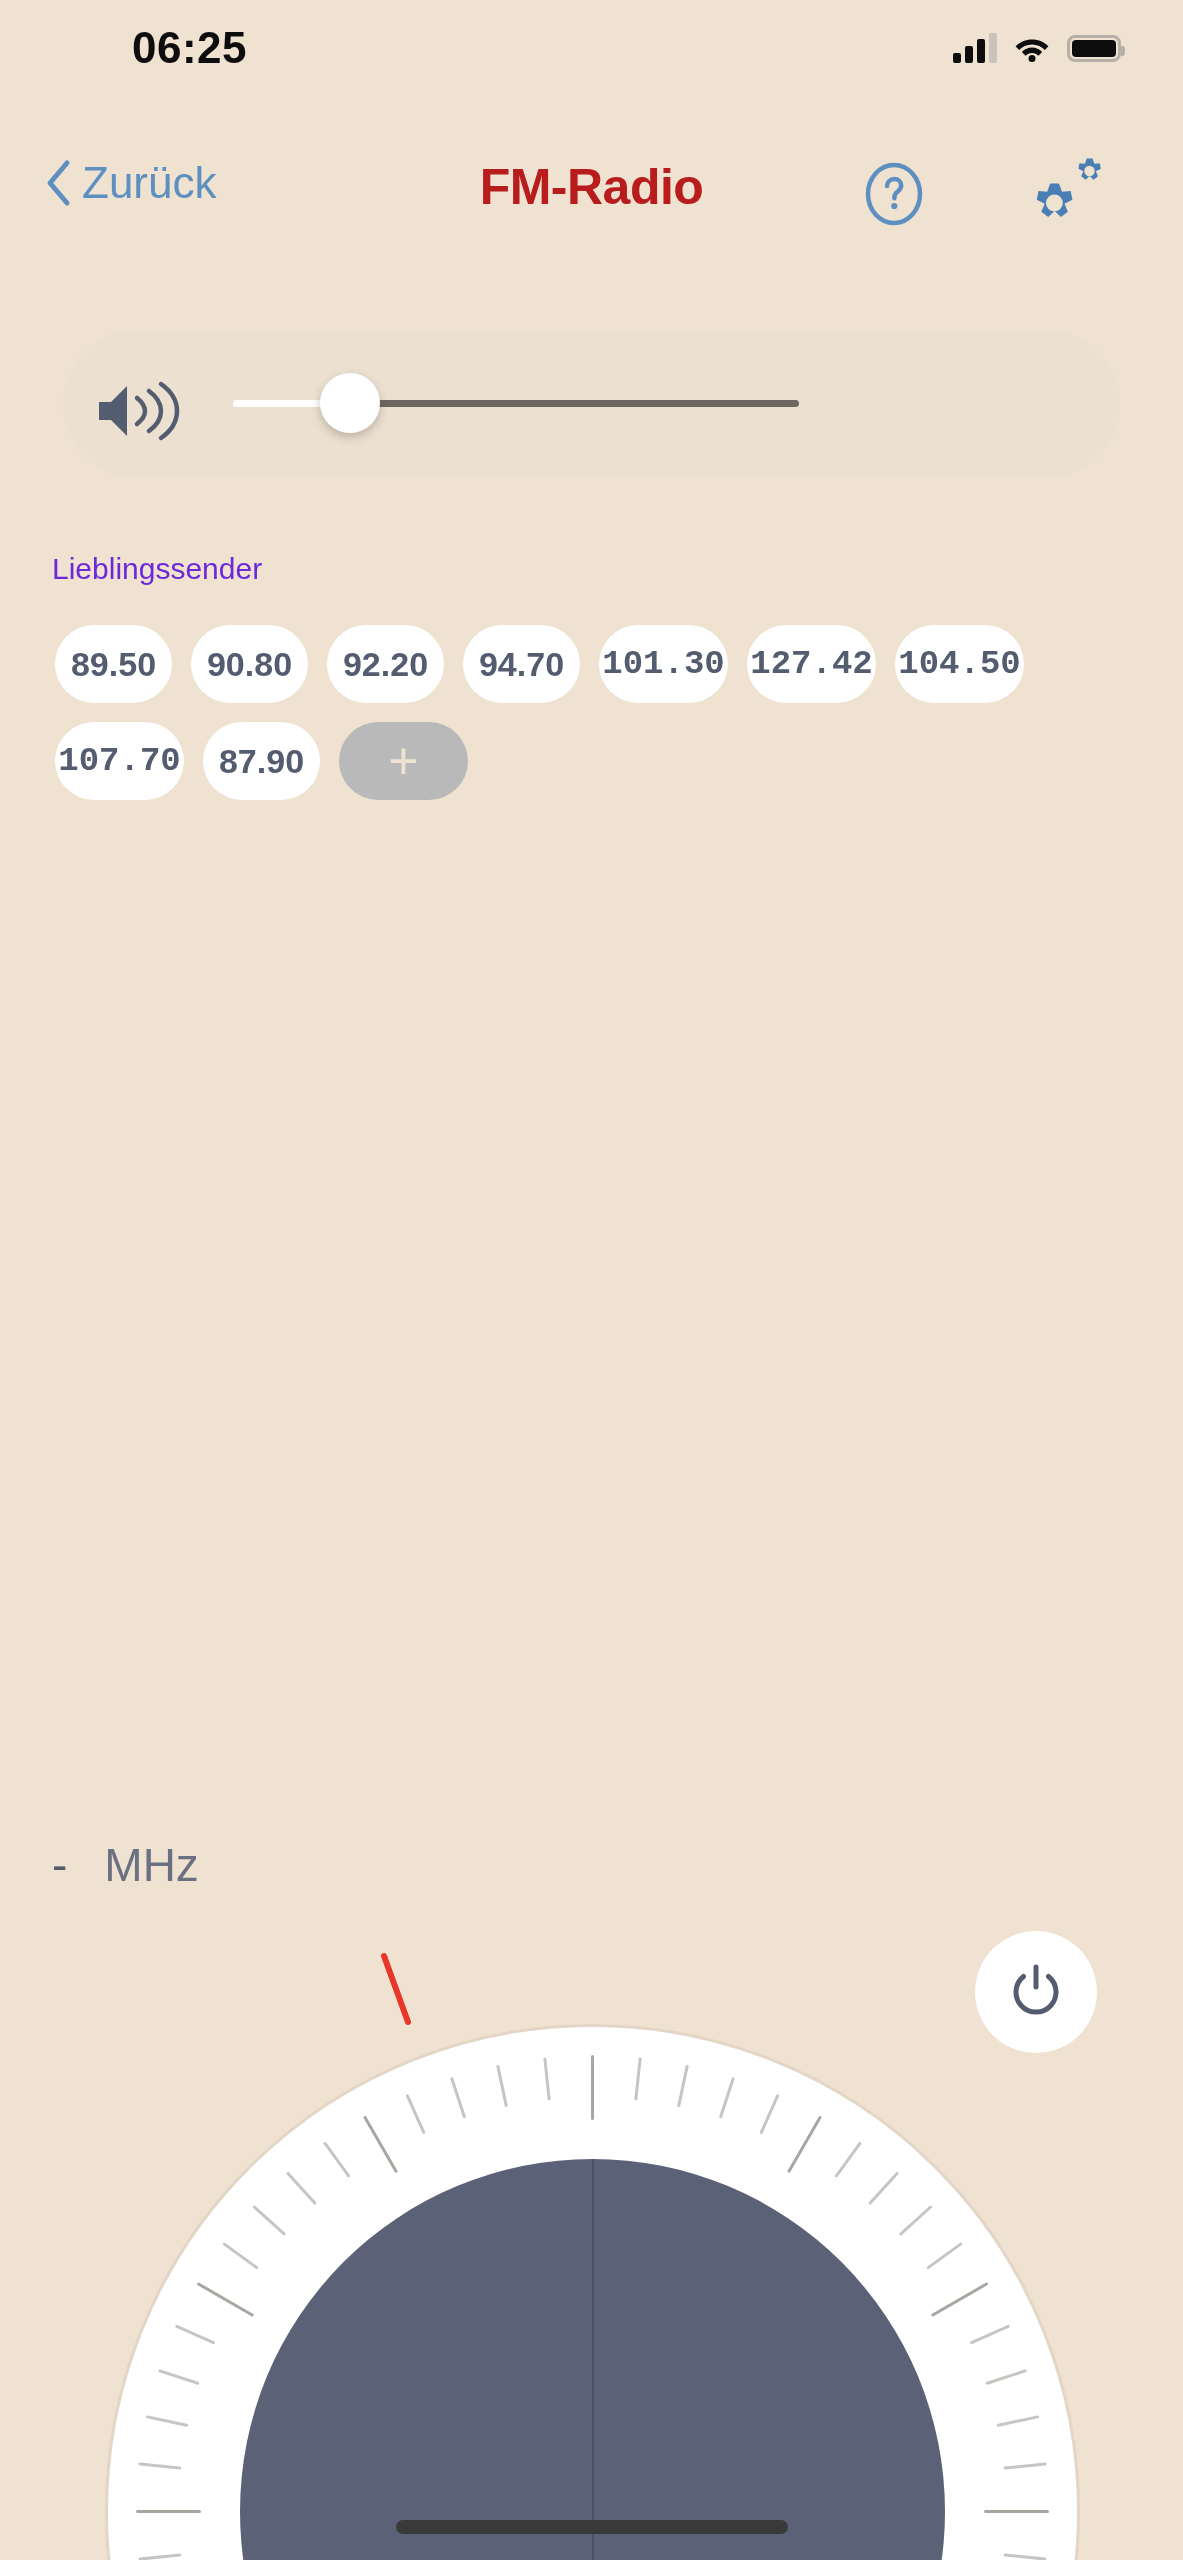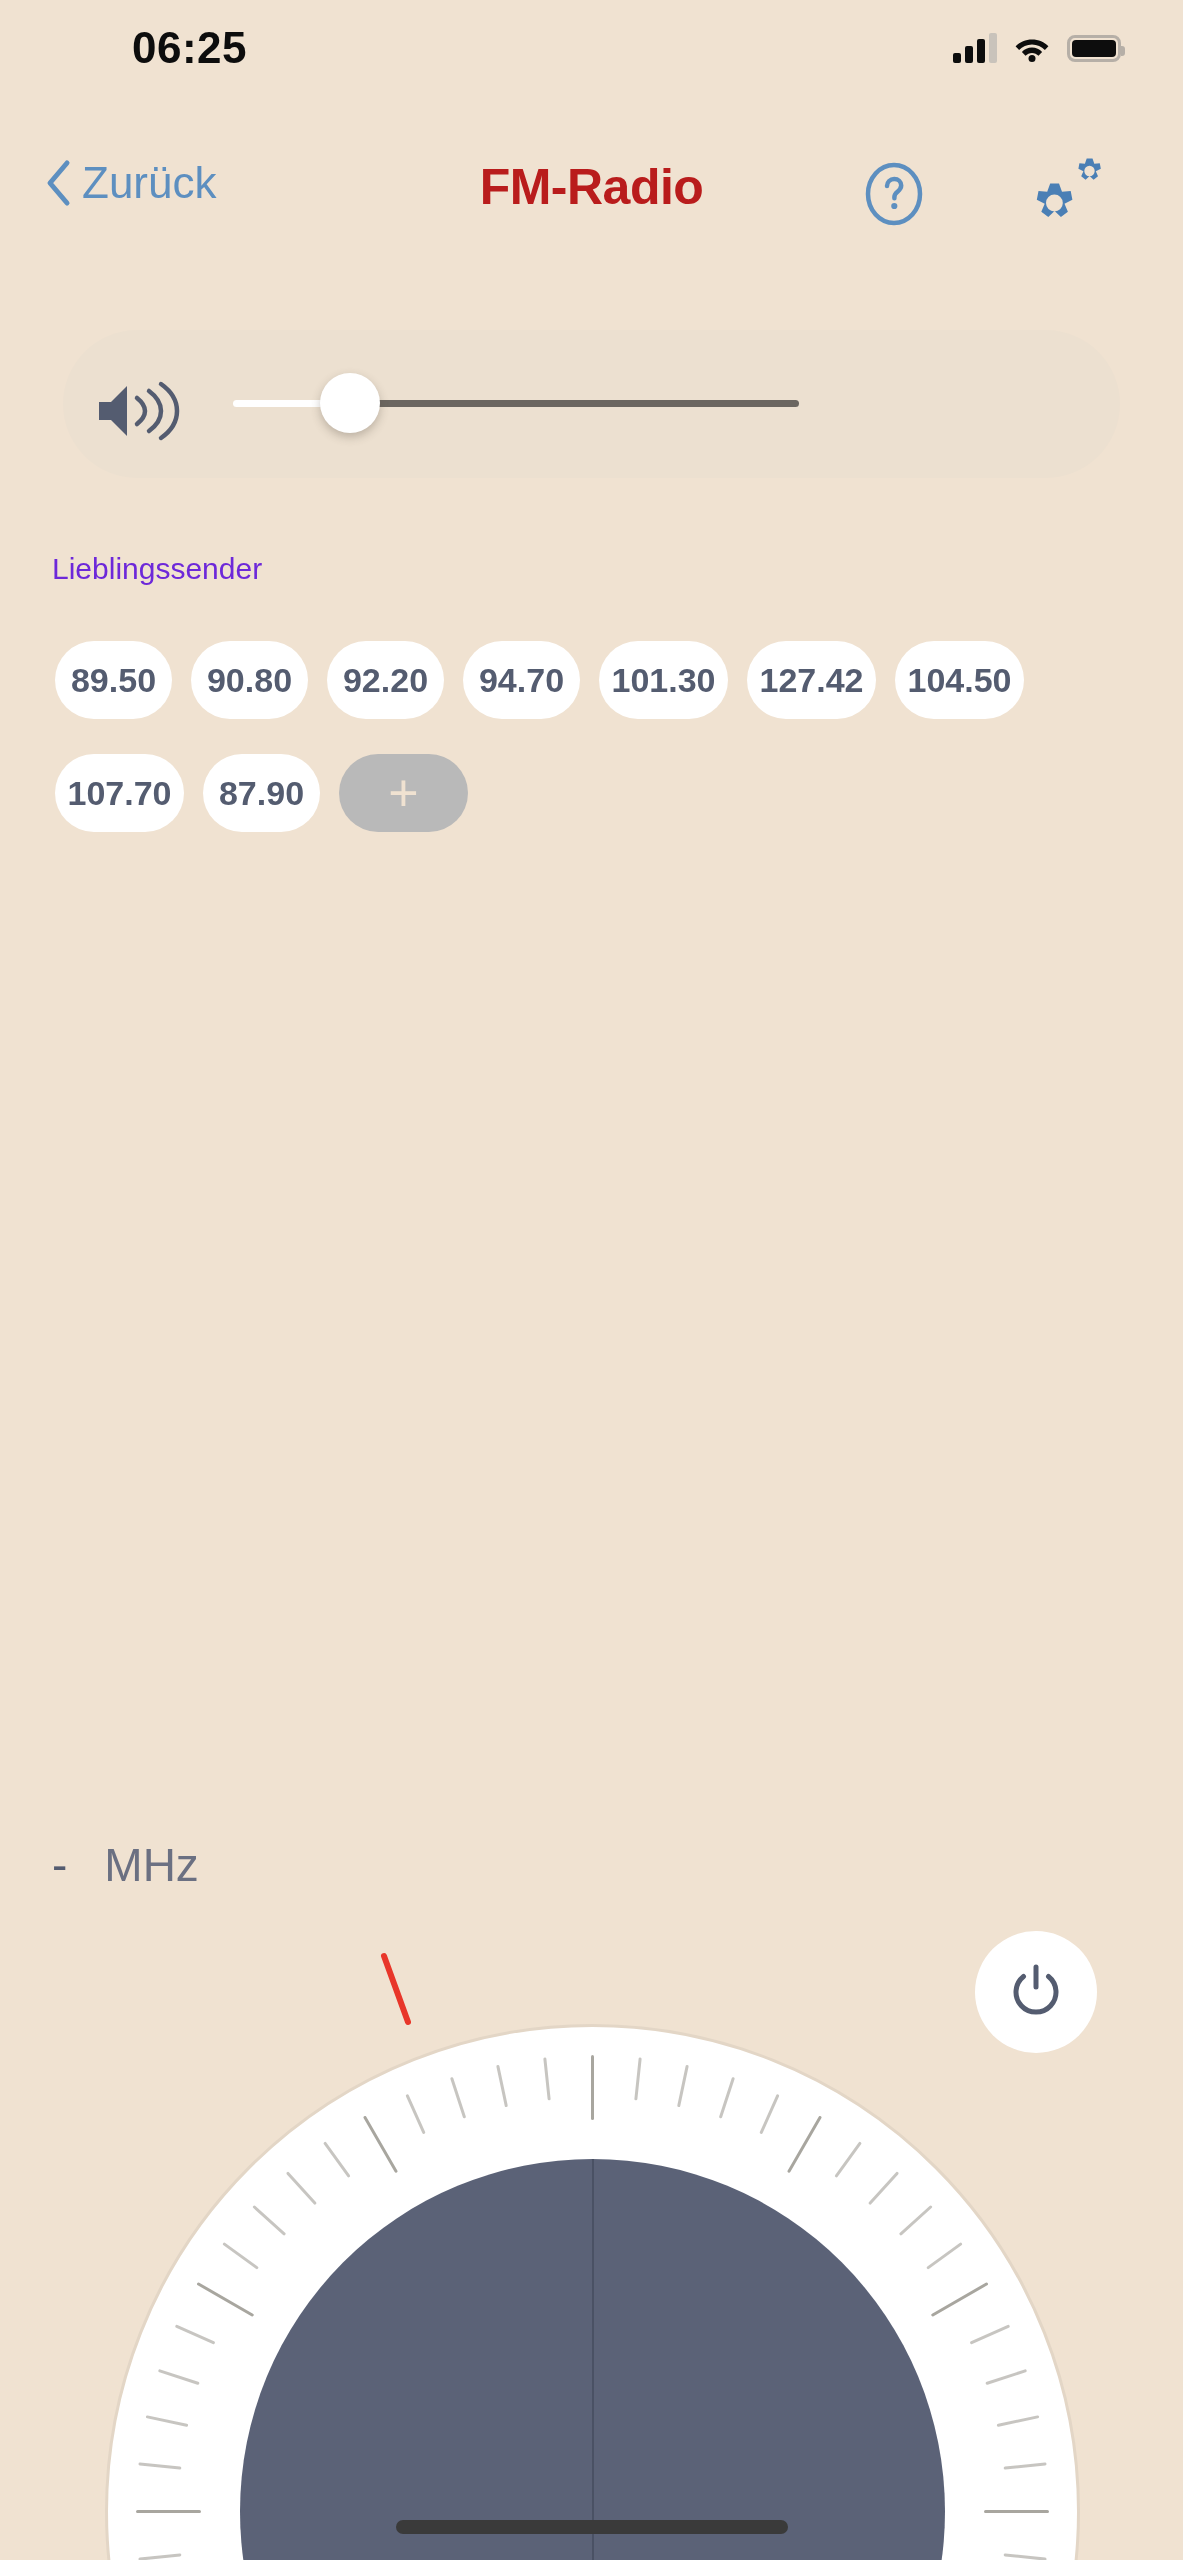--- a/index.html
+++ b/index.html
@@ -205,23 +205,22 @@
     background: #ffffff;
     border-radius: 39px;
     display: flex;
     align-items: center;
     justify-content: center;
     font-size: 34px;
     font-weight: bold;
     color: #545c70;
     cursor: pointer;
     flex: 0 0 auto;
-    margin-top: 16px;
-  }
-  .preset.wide { width: 129px; }
+  }
+  .preset.wide { width: 129px; font-family: Liberation Mono, monospace; }
   .preset.add {
     background: #b9b9b9;
     color: #f0e2d1;
     font-size: 52px;
     font-weight: normal;
     width: 129px;
   }
 
   
   .freq-row {

